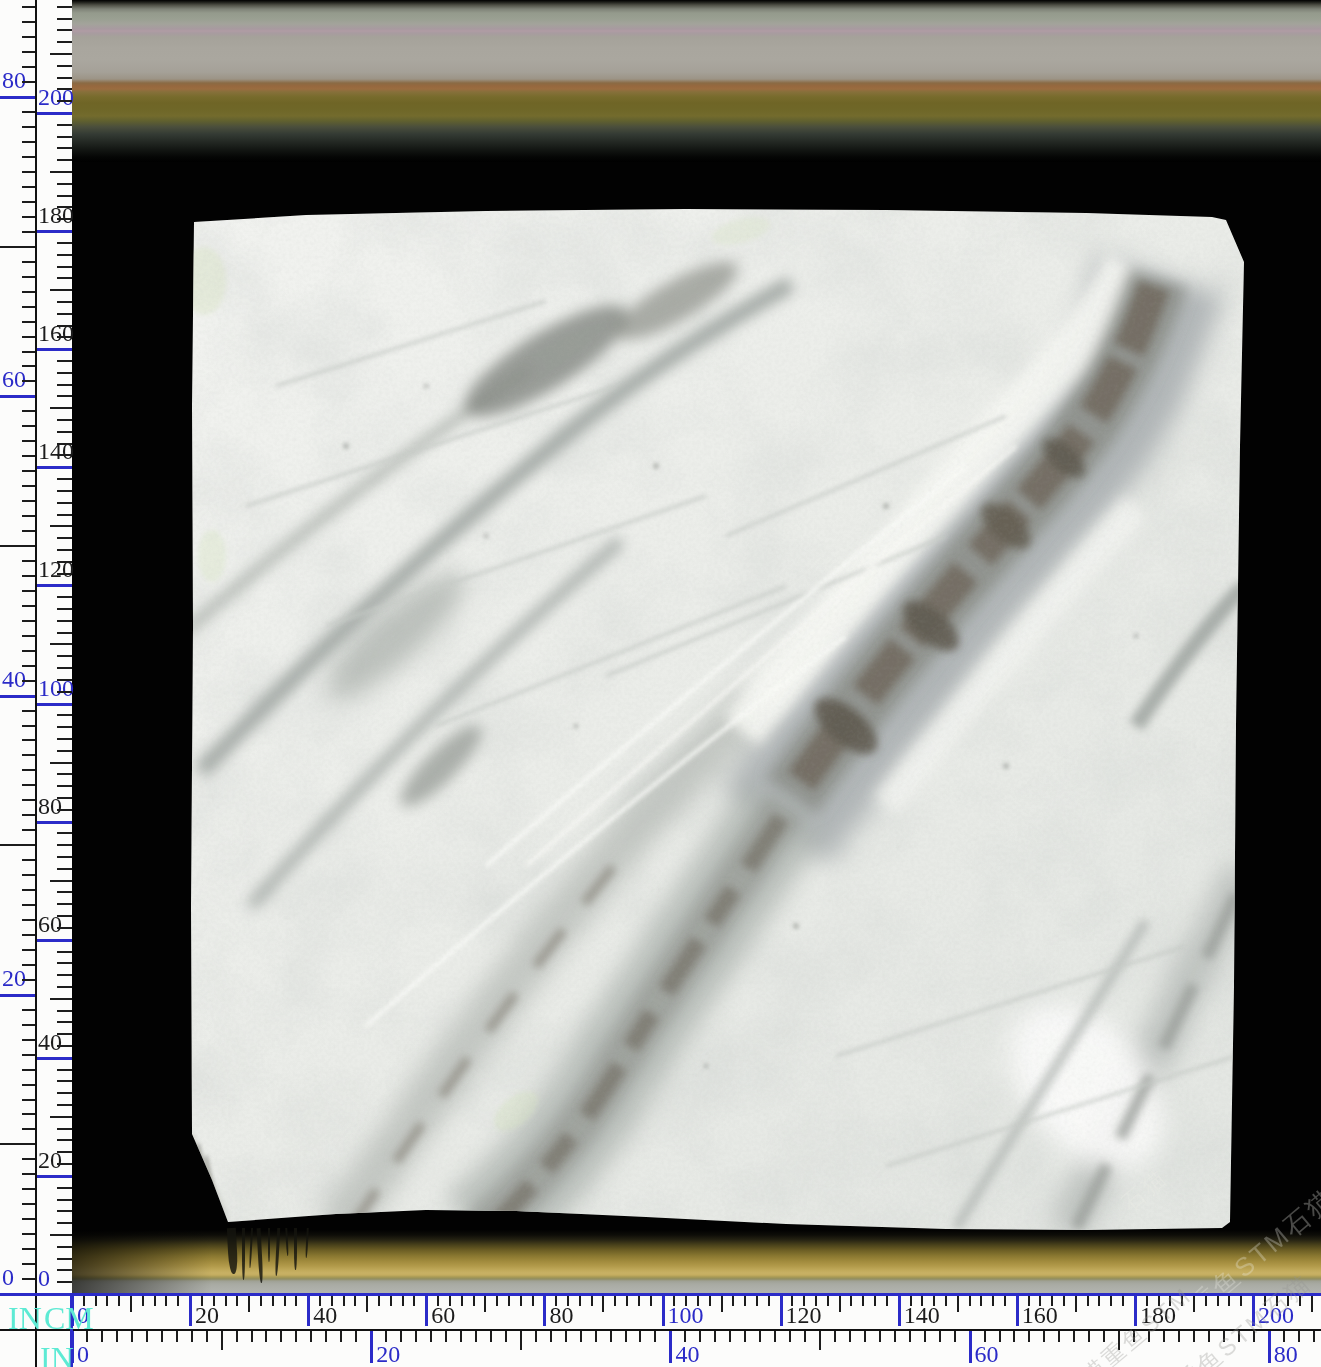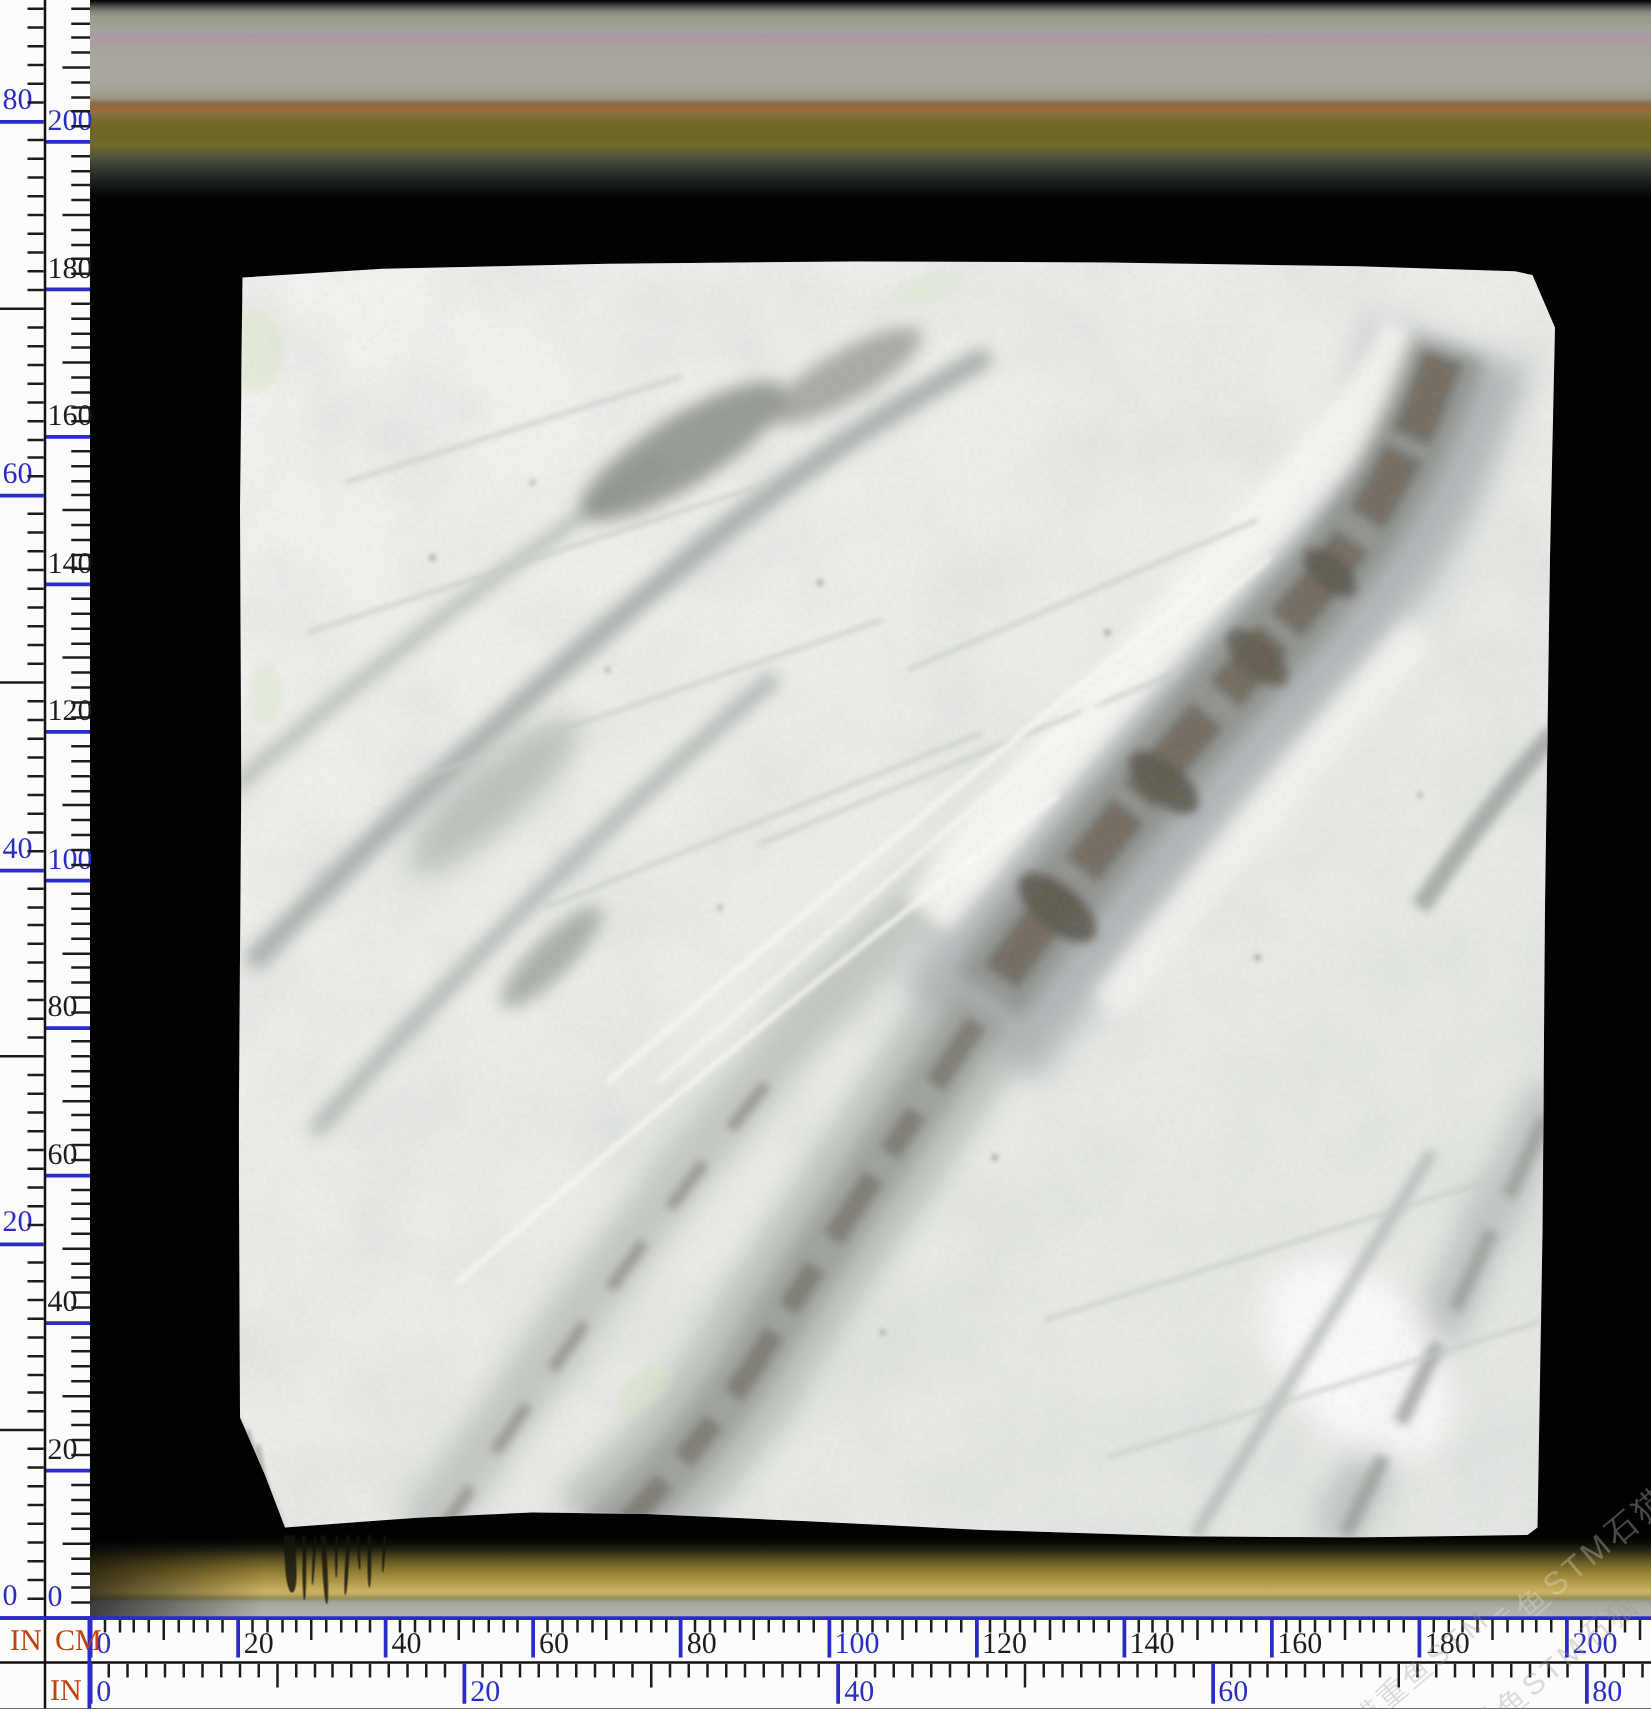--- a/index.html
+++ b/index.html
@@ -33,21 +33,21 @@
   .ruler-bg-h{position:absolute;left:0;top:1295px;width:1321px;height:72px;background:#fcfcfb;}
   #v-in{position:absolute;left:0;top:0;width:35px;height:1296px;}
   #v-cm{position:absolute;left:36px;top:0;width:36px;height:1296px;}
   #h-cm{position:absolute;left:72px;top:1295px;width:1249px;height:35px;overflow:hidden;}
   #h-in{position:absolute;left:72px;top:1331px;width:1249px;height:36px;overflow:hidden;}
   .rnum{position:absolute;font-size:24px;line-height:24px;letter-spacing:0;}
   .divider-v{position:absolute;left:35px;top:0;width:2px;height:1367px;background:#111;}
   .divider-h{position:absolute;left:0;top:1329px;width:1321px;height:2px;background:#111;}
   .zero-h{position:absolute;left:0;top:1293px;width:1321px;height:3px;background:#2b2bc8;}
   .zero-v{position:absolute;left:70px;top:1293px;width:3px;height:74px;background:#2b2bc8;}
-  .corner-lbl{position:absolute;font-size:24px;color:#c2410c;}
+  .corner-lbl{position:absolute;font-size:32px;color:#5eead4;}
   
   .wm{position:absolute;font-size:26px;white-space:nowrap;transform:rotate(-40deg);
       transform-origin:left bottom;font-family:"Liberation Sans","DejaVu Sans",sans-serif;
       letter-spacing:3px;pointer-events:none;}
   .wm-light{color:rgba(238,238,232,.30);}
   .wm-dim{color:rgba(150,150,146,.33);}
 </style>
 </head>
 <body>
 

